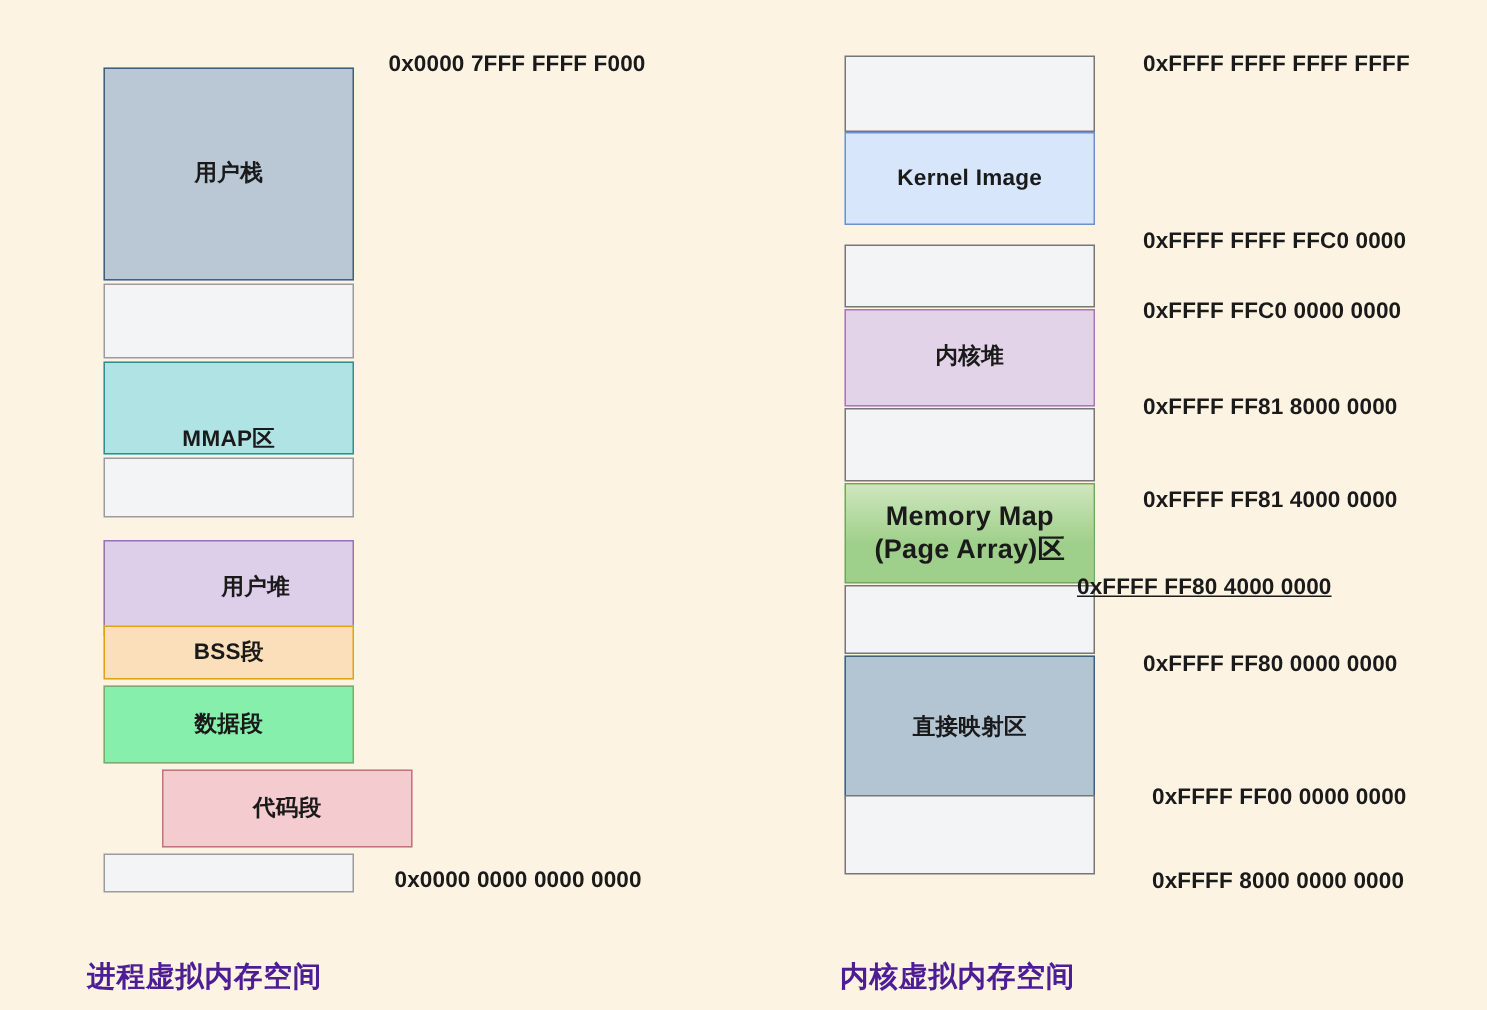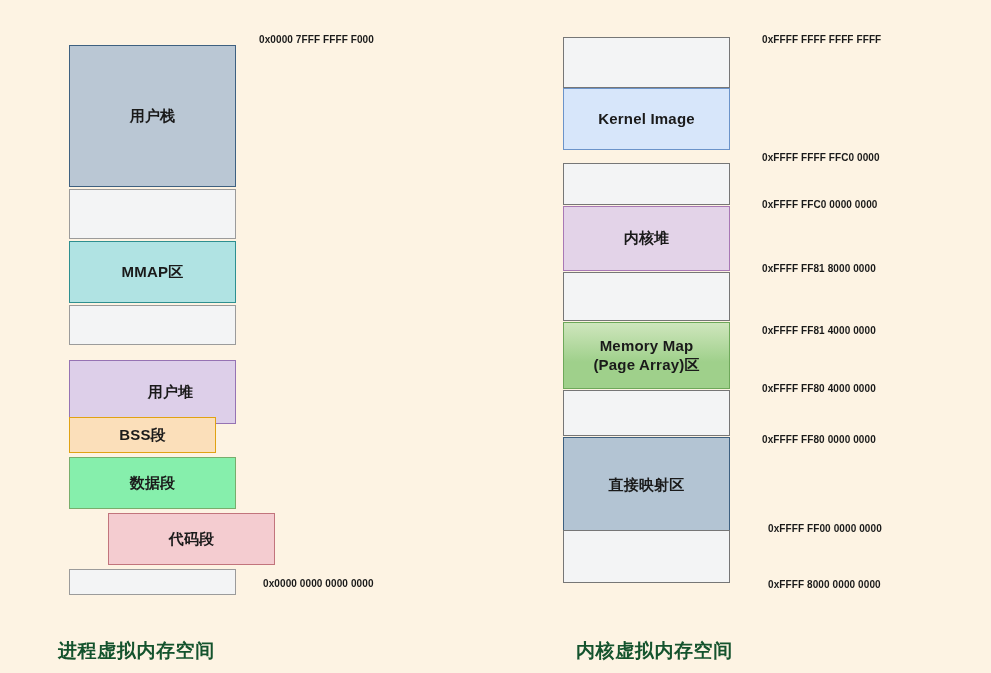--- a/index.html
+++ b/index.html
@@ -32,54 +32,54 @@
     color: #1a1a1a;
     line-height: 1.22;
     letter-spacing: 0.2px;
   }
   .block.gap {
     background: #f3f4f5;
     border: 1px solid #9b9b9b;
   }
   .addr {
     position: absolute;
-    font-size: 10px;
+    font-size: 15px;
     font-weight: bold;
     color: #1a1a1a;
     white-space: nowrap;
     letter-spacing: 0.1px;
   }
   .caption {
     position: absolute;
     font-size: 19px;
     font-weight: bold;
-    color: #14532d;
+    color: #4c1d95;
     white-space: nowrap;
     letter-spacing: 0.6px;
   }
   .lbl-2line {
-    font-size: 15px;
+    font-size: 18px;
   }
 </style>
 </head>
 <body>
 
 <div id="stage">
     <div class="block" style="left: 69px; top: 45px; width: 167px; height: 142px; background: rgb(186, 199, 212); border: 1px solid rgb(62, 96, 128);">
       <span>用户栈</span>
     </div>
     <div class="block gap" style="left: 69px; top: 189px; width: 167px; height: 50px; background: rgb(243, 244, 245); border: 1px solid rgb(155, 155, 155);"></div>
-    <div class="block" style="left: 69px; top: 241px; width: 167px; height: 62px; background: rgb(176, 227, 227); border: 1px solid rgb(46, 143, 144);">
+    <div class="block" style="left: 69px; top: 241px; width: 167px; height: 62px; background: rgb(176, 227, 227); border: 1px solid rgb(46, 143, 144); align-items: flex-end;">
       <span>MMAP区</span>
     </div>
     <div class="block gap" style="left: 69px; top: 305px; width: 167px; height: 40px; background: rgb(243, 244, 245); border: 1px solid rgb(155, 155, 155);"></div>
     <div class="block" style="left: 69px; top: 360px; width: 167px; height: 64px; background: rgb(221, 207, 233); border: 1px solid rgb(150, 115, 179); padding-left: 36px;">
       <span>用户堆</span>
     </div>
-    <div class="block" style="left: 69px; top: 417px; width: 147px; height: 36px; background: rgb(251, 223, 186); border: 1px solid rgb(224, 162, 19);">
+    <div class="block" style="left: 69px; top: 417px; width: 167px; height: 36px; background: rgb(251, 223, 186); border: 1px solid rgb(224, 162, 19);">
       <span>BSS段</span>
     </div>
     <div class="block" style="left: 69px; top: 457px; width: 167px; height: 52px; background: #86efac; border: 1px solid rgb(120, 173, 108);">
       <span>数据段</span>
     </div>
     <div class="block" style="left: 69px; top: 513px; width: 167px; height: 52px; background: rgb(244, 204, 208); border: 1px solid rgb(194, 116, 124); margin-left: 39px;">
       <span>代码段</span>
     </div>
     <div class="block gap" style="left: 69px; top: 569px; width: 167px; height: 26px; background: rgb(243, 244, 245); border: 1px solid rgb(155, 155, 155);"></div>
     <div class="addr" style="left: 259px; top: 34px;">0x0000 7FFF FFFF F000</div>
@@ -99,19 +99,19 @@
     <div class="block gap" style="left: 563px; top: 390px; width: 167px; height: 46px; background: rgb(243, 244, 245); border: 1px solid rgb(118, 118, 118);"></div>
     <div class="block" style="left: 563px; top: 437px; width: 167px; height: 96px; background: rgb(179, 196, 211); border: 1px solid rgb(62, 96, 128);">
       <span>直接映射区</span>
     </div>
     <div class="block gap" style="left: 563px; top: 530px; width: 167px; height: 53px; background: rgb(243, 244, 245); border: 1px solid rgb(118, 118, 118);"></div>
     <div class="addr" style="left: 762px; top: 34px;">0xFFFF FFFF FFFF FFFF</div>
     <div class="addr" style="left: 762px; top: 152px;">0xFFFF FFFF FFC0 0000</div>
     <div class="addr" style="left: 762px; top: 199px;">0xFFFF FFC0 0000 0000</div>
     <div class="addr" style="left: 762px; top: 263px;">0xFFFF FF81 8000 0000</div>
     <div class="addr" style="left: 762px; top: 325px;">0xFFFF FF81 4000 0000</div>
-    <div class="addr" style="left: 762px; top: 383px;">0xFFFF FF80 4000 0000</div>
+    <div class="addr" style="left: 718px; top: 383px; text-decoration: underline;">0xFFFF FF80 4000 0000</div>
     <div class="addr" style="left: 762px; top: 434px;">0xFFFF FF80 0000 0000</div>
     <div class="addr" style="left: 768px; top: 523px;">0xFFFF FF00 0000 0000</div>
     <div class="addr" style="left: 768px; top: 579px;">0xFFFF 8000 0000 0000</div>
     <div class="caption" style="left: 58px; top: 638px;">进程虚拟内存空间</div>
-    <div class="caption" style="left: 576px; top: 638px;">内核虚拟内存空间</div>
+    <div class="caption" style="left: 560px; top: 638px;">内核虚拟内存空间</div>
   </div>
 
 </body></html>

